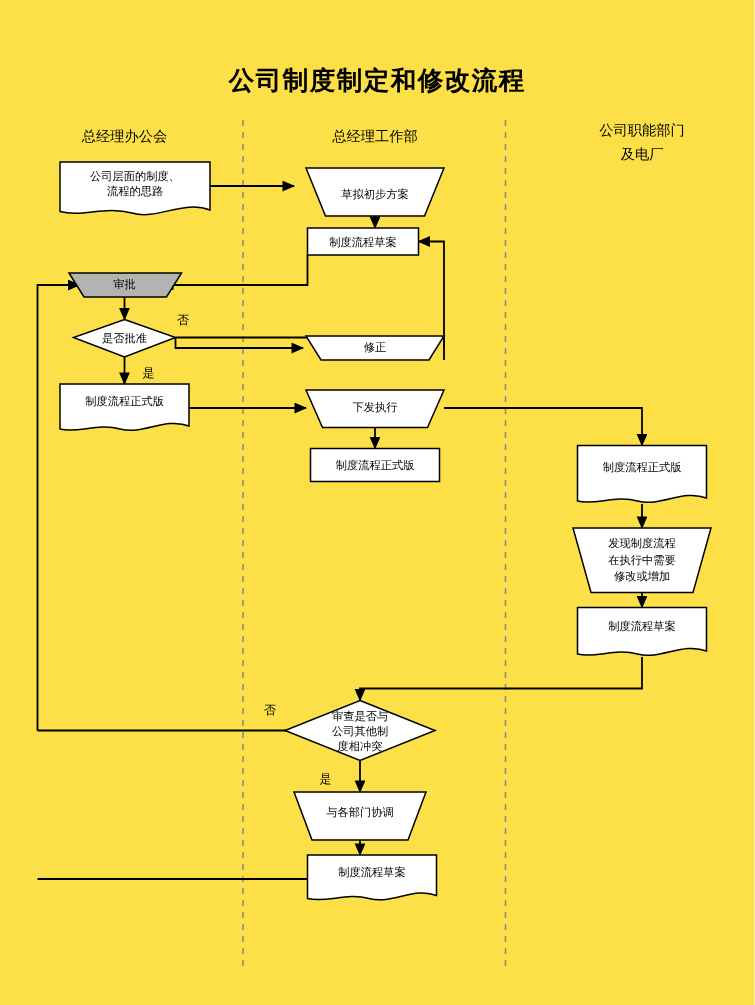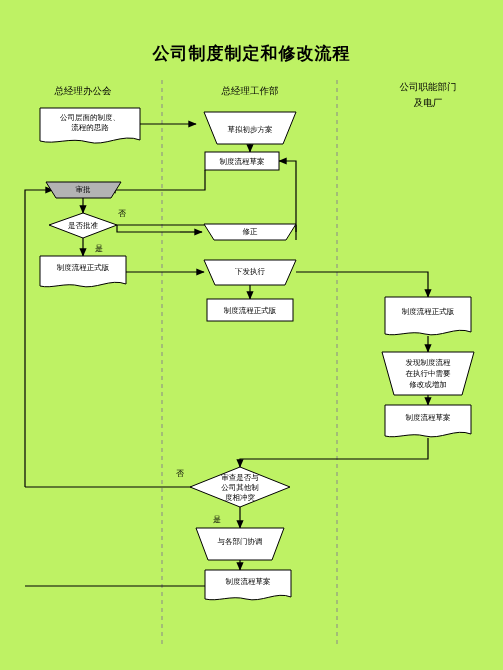--- a/index.html
+++ b/index.html
@@ -1,17 +1,17 @@
 <!DOCTYPE html>
 <html><head>
 <meta charset="utf-8">
 <style>
   html,body{margin:0;padding:0;background:#ffffff;}
   body{width:503px;height:670px;font-family:"Liberation Serif","DejaVu Serif",serif;}
-  #page{position:relative;width:503px;height:670px;background:#bef264;overflow:hidden;}
+  #page{position:relative;width:503px;height:670px;background:#fde047;overflow:hidden;}
   #title{position:absolute;left:0;top:42px;width:503px;text-align:center;
     font-family:"Liberation Serif","DejaVu Serif",serif;
     font-weight:bold;font-size:17px;letter-spacing:1px;color:#000;}
   svg{position:absolute;left:0;top:0;width:503px;height:670px;}
   .shape{fill:#ffffff;stroke:#000000;stroke-width:1;}
   .shape-gray{fill:#b3b3b3;stroke:#000000;stroke-width:1;}
   .conn{stroke:#000000;stroke-width:1.2;fill:none;}
   .lane{stroke:#888888;stroke-width:1;stroke-dasharray:4 4;fill:none;}
   .txt{font-family:"Liberation Serif","DejaVu Serif",serif;font-size:7.5px;fill:#000;
     text-anchor:middle;dominant-baseline:middle;}

